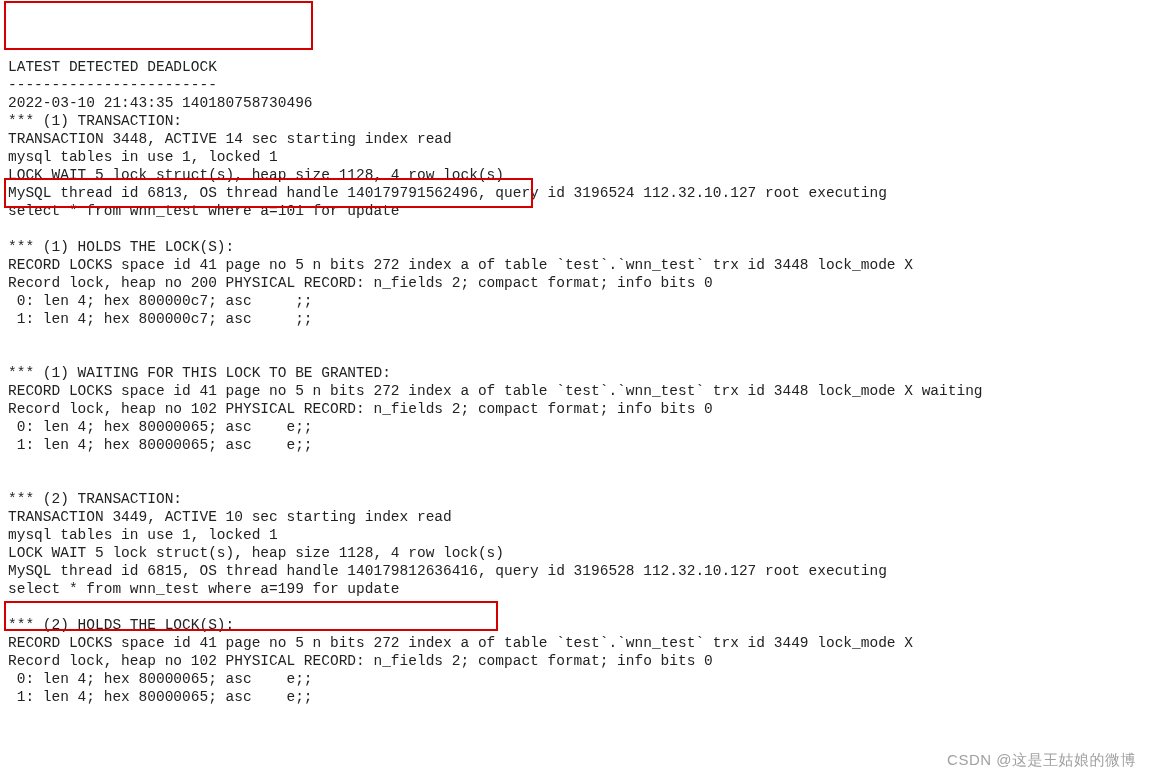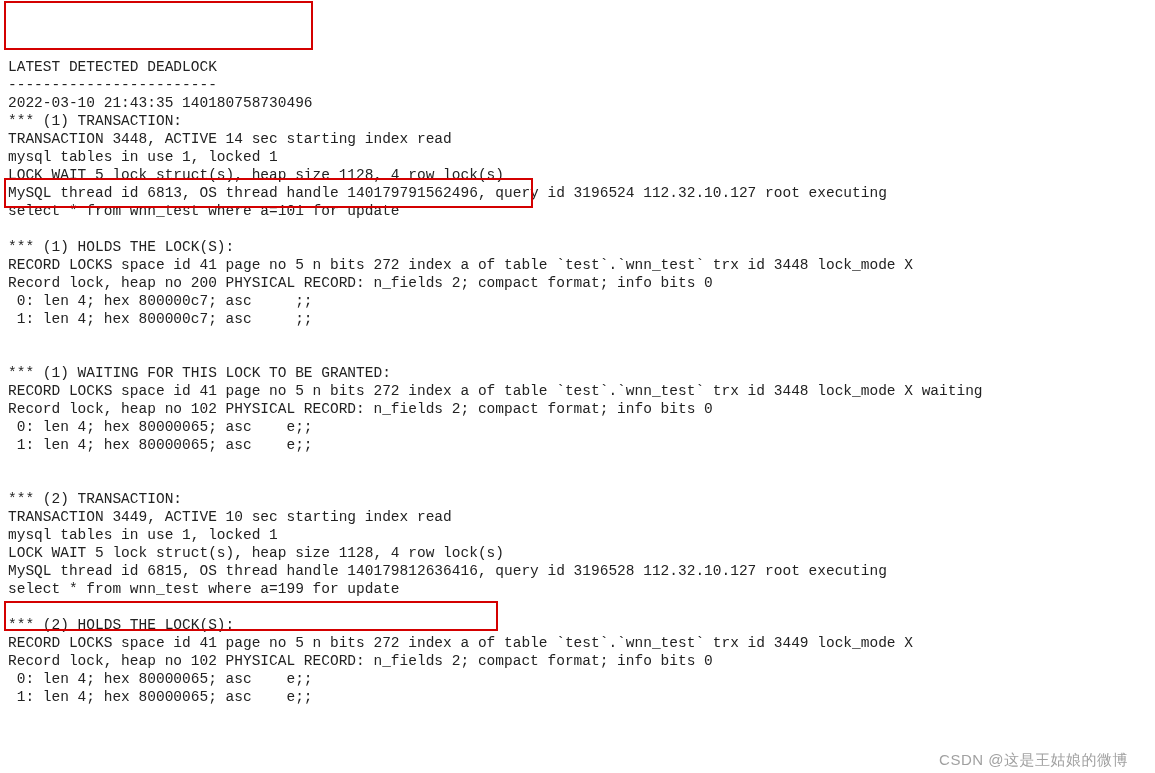--- a/index.html
+++ b/index.html
@@ -16,21 +16,21 @@
     padding:4px 8px 8px 8px;
     box-sizing:border-box;
   }
   .redbox{
     position:absolute;
     border:2px solid #d40000;
     pointer-events:none;
   }
   .watermark{
     position:absolute;
-    right:27px;
+    right:19px;
     bottom:4px;
     font-family:Arial,sans-serif;
     font-size:15px;
     color:rgba(120,120,120,0.7);
     letter-spacing:.5px;
   }
 </style>
 </head>
 <body>
 

